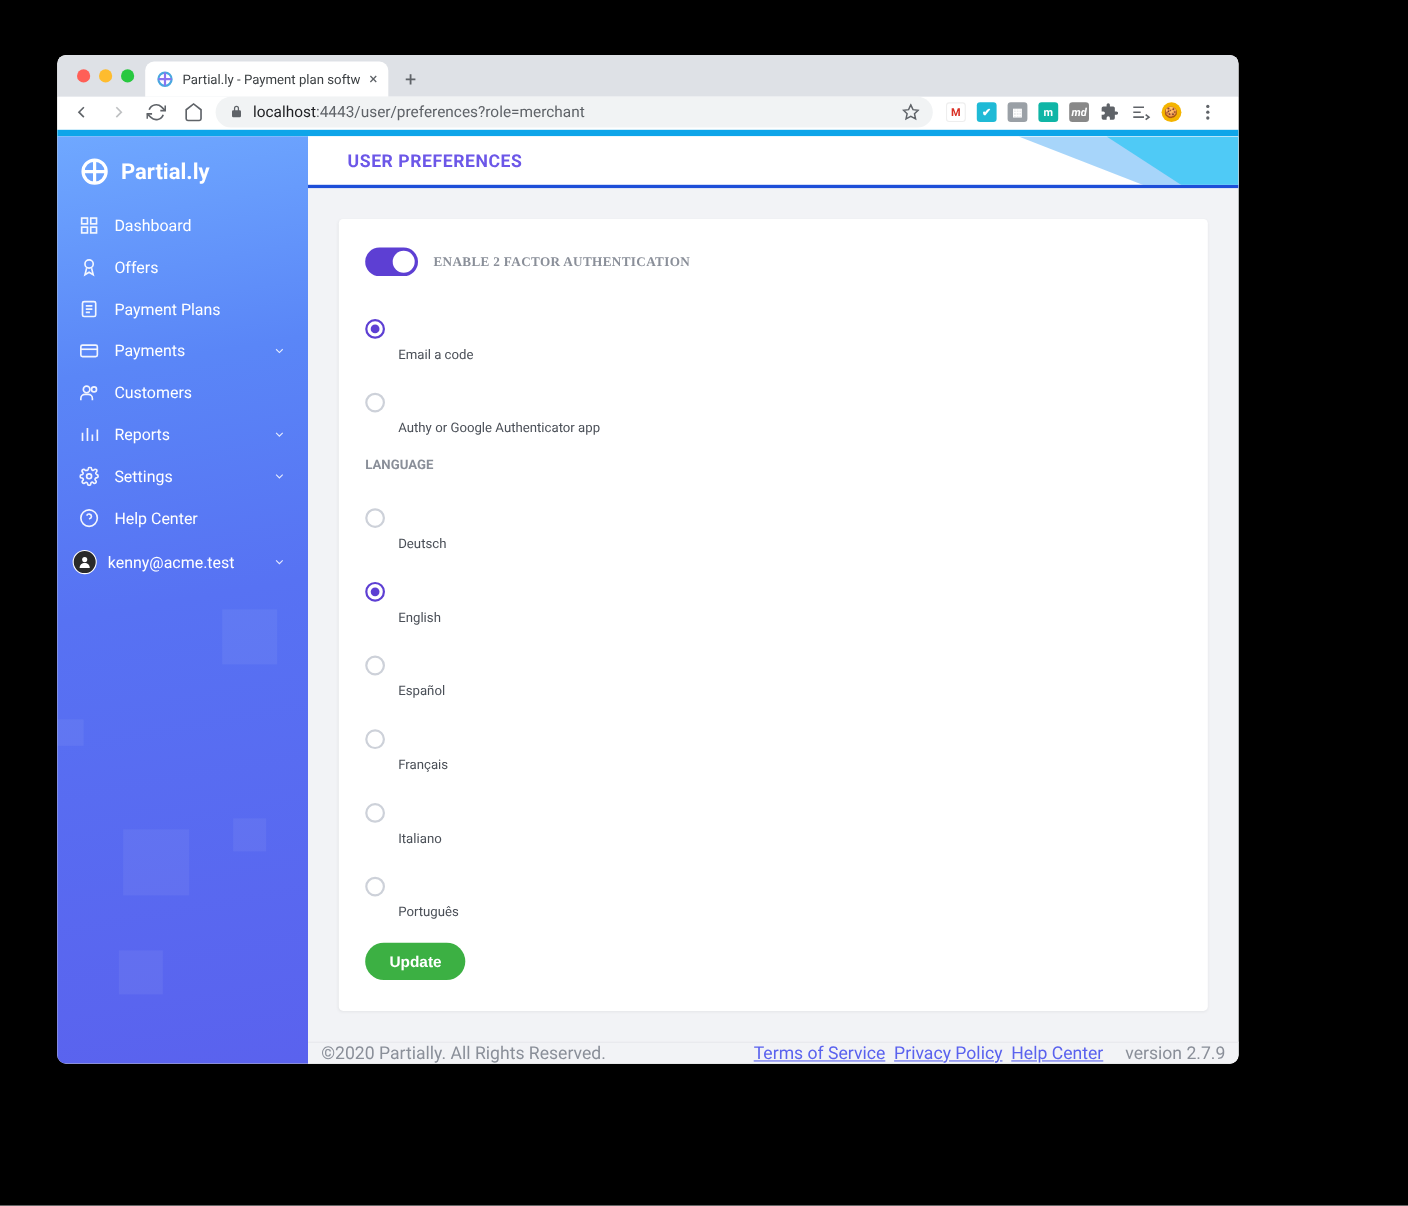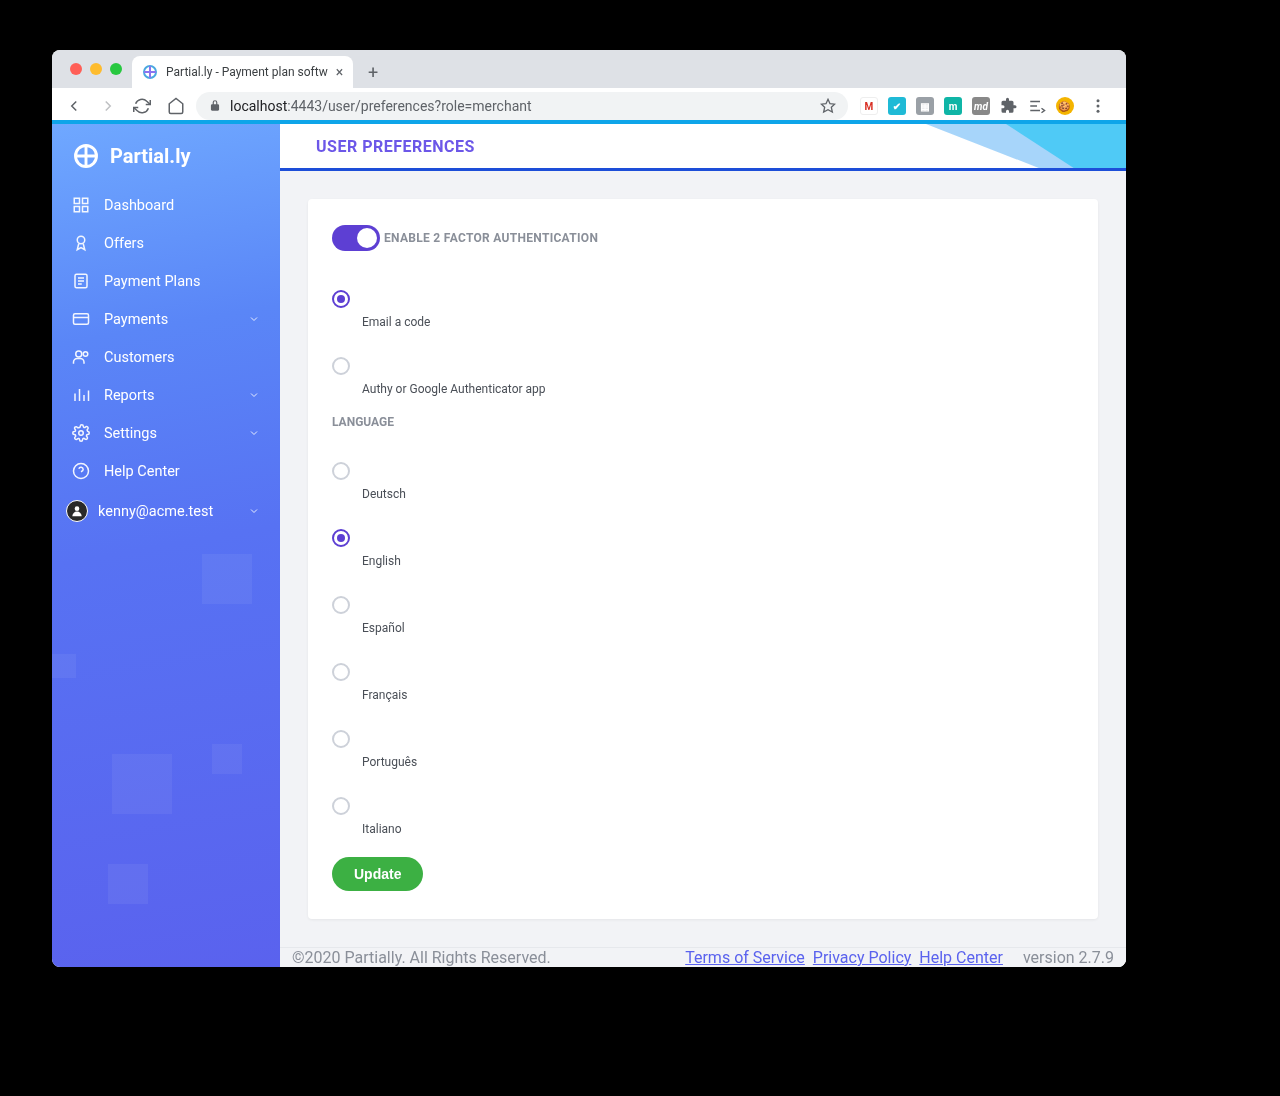--- a/index.html
+++ b/index.html
@@ -7,21 +7,21 @@
   .window { position:absolute; left:52px; top:50px; width:1074px; height:917px; background:#fff; border-radius:8px; overflow:hidden; box-shadow:0 10px 40px rgba(0,0,0,0.5); display:flex; flex-direction:column; }
   
   .tabbar { height:38px; background:#dee1e6; display:flex; align-items:flex-end; padding-left:8px; }
   .traffic { display:flex; gap:8px; align-items:center; padding:0 10px; height:100%; }
   .tl { width:12px; height:12px; border-radius:50%; }
   .tl.red{background:#ff5f57;} .tl.yellow{background:#febc2e;} .tl.green{background:#28c840;}
   .tab { background:#fff; height:32px; border-radius:8px 8px 0 0; display:flex; align-items:center; padding:0 10px; min-width:210px; gap:8px; font-size:12px; color:#3c4043; }
   .tab .favicon { width:16px; height:16px; }
   .tab .close-x { margin-left:auto; font-size:14px; color:#5f6368; }
   .newtab { width:28px; height:28px; display:flex; align-items:center; justify-content:center; color:#5f6368; font-size:18px; margin-left:6px; margin-bottom:2px; }
-  .addrbar { height:36px; background:#fff; border-bottom:4px solid #0ea5e9; display:flex; align-items:flex-end; padding:0 8px; gap:6px; }
+  .addrbar { height:36px; background:#fff; border-bottom:6px solid #0ea5e9; display:flex; align-items:flex-start; padding:0 8px; gap:6px; }
   .navicon { width:28px; height:28px; display:flex; align-items:center; justify-content:center; color:#5f6368; border-radius:50%; }
   .navicon svg { width:18px; height:18px; }
   .urlbox { flex:1; height:28px; background:#f1f3f4; border-radius:14px; display:flex; align-items:center; padding:0 12px; font-size:14px; color:#202124; gap:8px; }
   .urlbox .lock { width:14px; height:14px; color:#5f6368; }
   .urlbox .host { color:#202124; }
   .urlbox .path { color:#5f6368; }
   .urlbox .star { margin-left:auto; color:#5f6368; }
   .exticons { display:flex; align-items:center; gap:10px; padding:0 6px; }
   .ext { width:18px; height:18px; border-radius:3px; display:flex; align-items:center; justify-content:center; font-size:10px; font-weight:bold; color:#fff; }
   
@@ -39,21 +39,21 @@
   .nav-item.user .avatar { width:22px; height:22px; border-radius:50%; background:#2a2a2a; display:flex; align-items:center; justify-content:center; border:1.5px solid #fff; }
   .nav-item.user .avatar svg{width:14px;height:14px;}
   .content { flex:1; background:#f2f3f6; display:flex; flex-direction:column; min-width:0; }
   .page-header { background:#fff; height:75px; display:flex; align-items:center; padding:0 36px; position:relative; overflow:hidden; border-bottom:3px solid #1d4ed8; }
   .page-header h1 { font-size:16px; font-weight:700; letter-spacing:0.5px; color:#6c57e8; }
   .header-art { position:absolute; right:0; top:0; height:100%; width:220px; }
   .header-art .tri1{ position:absolute; right:0; top:0; border-top:78px solid #40c8f4; border-left:120px solid transparent; opacity:0.85;}
   .header-art .tri2{ position:absolute; right:0; top:0; border-top:78px solid #6db9f7; border-left:200px solid transparent; opacity:0.6;}
   .body-area { padding:28px; }
   .card { background:#fff; border-radius:4px; box-shadow:0 1px 3px rgba(0,0,0,0.06); padding:26px 24px 28px; }
-  .toggle-row { display:flex; align-items:center; gap:4px; margin-bottom:14px; }
+  .toggle-row { display:flex; align-items:center; gap:14px; margin-bottom:14px;font-family:Liberation Serif, serif; }
   .toggle { width:48px; height:26px; border-radius:13px; background:#5d3fd3; position:relative; cursor:pointer; }
   .toggle .knob { position:absolute; right:3px; top:3px; width:20px; height:20px; border-radius:50%; background:#fff; }
   .section-label { font-size:12px; font-weight:700; letter-spacing:0.3px; color:#8a8f99; }
   .group-label { font-size:12px; font-weight:700; color:#8a8f99; margin:6px 0 8px; }
   .radio-row { display:flex; align-items:center; gap:12px; padding:3px 0; cursor:pointer; }
   .radio { width:18px; height:18px; border-radius:50%; border:2px solid #cdd1d9; position:relative; flex-shrink:0; }
   .radio.checked { border-color:#5d3fd3; }
   .radio.checked::after { content:""; position:absolute; left:3px; top:3px; width:8px; height:8px; border-radius:50%; background:#5d3fd3; }
   .radio-label { font-size:12px; color:#4a4f57;margin-top:47px; }
   .lang-group { margin-top:16px; }
@@ -283,25 +283,25 @@
                 <div class="radio-row">
                   <span class="radio"></span>
                   <span class="radio-label">Español</span>
                 </div>
                 <div class="radio-row">
                   <span class="radio"></span>
                   <span class="radio-label">Français</span>
                 </div>
                 <div class="radio-row">
                   <span class="radio"></span>
+                  <span class="radio-label">Italiano</span>
+                </div>
+                <div class="radio-row">
+                  <span class="radio"></span>
                   <span class="radio-label">Português</span>
-                </div>
-                <div class="radio-row">
-                  <span class="radio"></span>
-                  <span class="radio-label">Italiano</span>
                 </div>
               </div>
           </div>
           <button class="btn-update">Update</button>
         </div>
       </div>
       <div class="footer">
         <span>©2020 Partially. All Rights Reserved.</span>
         <div class="links">
           <a>Terms of Service</a>

